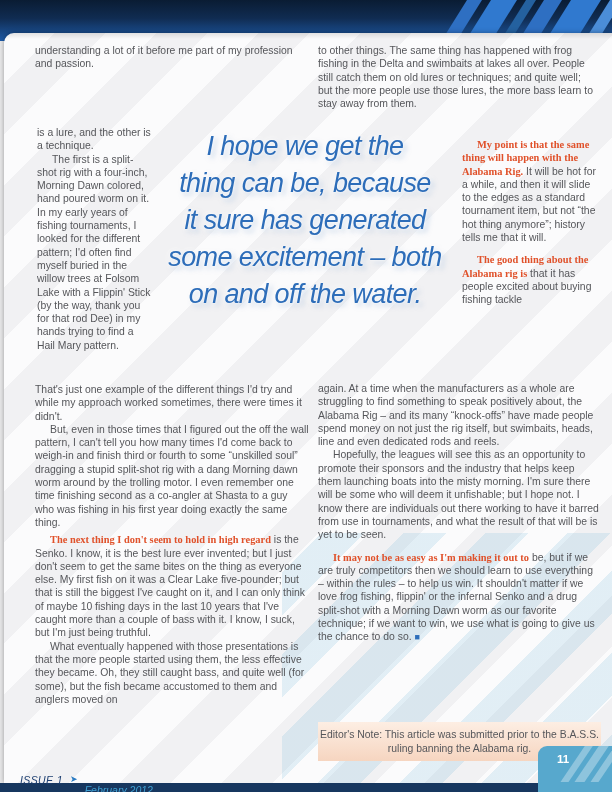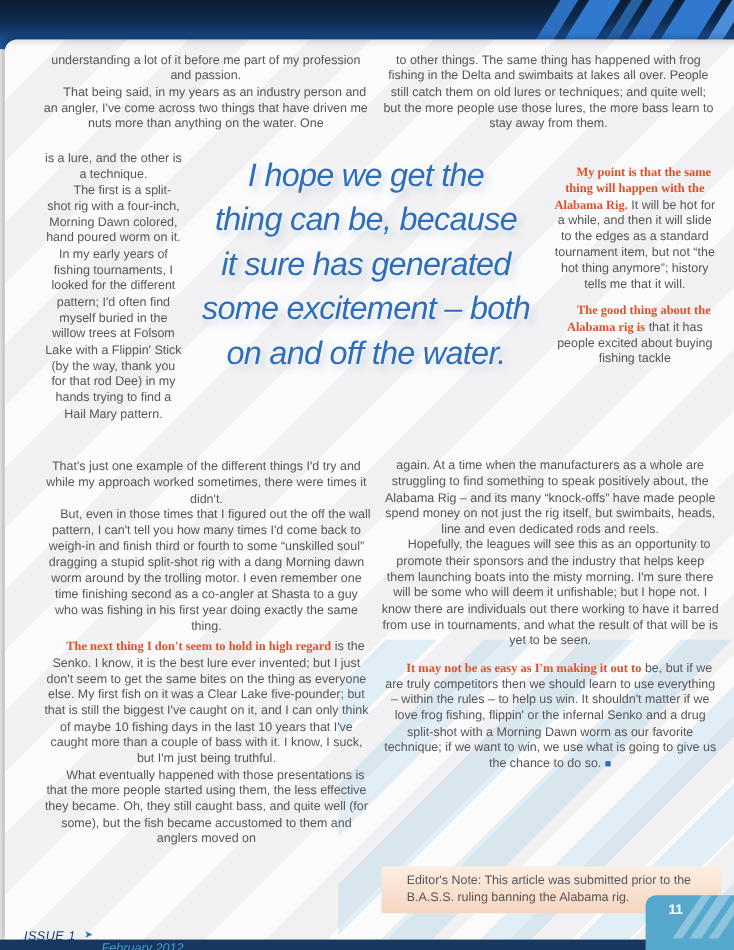--- a/index.html
+++ b/index.html
@@ -14,38 +14,38 @@
   
   .card { position:absolute; left:4px; top:33px; right:0; bottom:9px;
     background:repeating-linear-gradient(135deg,#fbfbfc 0 36px,#f1f1f3 36px 72px);
     border-top-left-radius:10px; box-shadow:0 0 5px rgba(0,0,0,0.35); overflow:hidden; }
   .card-topshadow { position:absolute; top:0; left:0; right:0; height:6px;
     background:linear-gradient(rgba(0,0,0,0.10),rgba(0,0,0,0)); border-top-left-radius:10px; }
   .blue-watermark { position:absolute; right:0; bottom:0; width:330px; height:250px;
     background:repeating-linear-gradient(135deg,rgba(110,180,215,0) 0 28px,rgba(110,180,215,0.18) 28px 58px); }
 
   
-  .tblock { position:absolute;text-align:center; }
+  .tblock { position:absolute; }
   .tblock p { margin:0; font-size:10.4px; line-height:13.3px; color:#55565a; }
   .indent { text-indent:15px; }
   .lead { font-family:"Liberation Serif", serif; font-weight:bold; color:#e0512a; }
   .gap-top { margin-top:9px !important; }
   .gap-top-sm { margin-top:4px !important; }
   .end-mark { color:#2d6db9; font-size:9px; letter-spacing:0; }
 
   
   .pull-quote { position:absolute; left:134px; top:95px; width:334px; text-align:center;
     font-style:italic; font-weight:normal; font-size:27px; line-height:37px; color:#2d6db9;
     letter-spacing:-0.6px;
     text-shadow:0 0 2px #fff, 0 0 7px rgba(255,255,255,0.95), 0 0 13px rgba(255,255,255,0.9),
       3px 3px 5px rgba(130,165,210,0.5); }
 
   
   .editor-note { position:absolute; left:314px; top:689px; width:283px; box-sizing:border-box;
-    padding:6px 21px; text-align:left; background:linear-gradient(180deg,#fdeee3,#f6d5c0);
+    padding:6px 0; text-align:center; background:linear-gradient(180deg,#fdeee3,#f6d5c0);
     font-size:10.4px; line-height:13.5px; color:#55565a; }
 
   
   .footer-line { position:absolute; left:20px; top:763px; display:flex; align-items:center; gap:7px; z-index:6; }
   .footer-issue { font-weight:normal; font-style:italic; font-size:10.5px; color:#1c3e70; letter-spacing:0.4px; }
   .footer-arrow { color:#2b7bc2; font-size:9px; line-height:1; }
   .footer-date { font-style:italic; font-size:10.5px; color:#3f9fd2;margin-top:21px; }
   .bottom-bar { position:absolute; left:0; bottom:0; width:612px; height:9px; background:#17375f; z-index:4; }
   .page-tab { position:absolute; right:0; bottom:0; width:74px; height:46px; background:#57a8cd;
     border-top-left-radius:9px; overflow:hidden; z-index:7; }
@@ -65,21 +65,20 @@
     <div class="hstripe" style="left:556px;width:30px;background:#3079cf;"></div>
     <div class="hstripe" style="left:595px;width:13px;background:#4b8dd8;"></div>
   </div>
 
   <div class="card">
     <div class="blue-watermark"></div>
     <div class="card-topshadow"></div>
 
     <div class="tblock" style="left:31px; top:11px; width:273px;">
       <p>understanding a lot of it before me part of my profession and passion.</p>
-      <p class="indent">That being said, in my years as an industry person and an angler, I've come across two things that have driven me nuts more than anything on the water. One</p>
     </div>
 
     <div class="tblock" style="left:33px; top:93px; width:115px;">
       <p>is a lure, and the other is a technique.</p>
       <p class="indent">The first is a split-shot rig with a four-inch, Morning Dawn colored, hand poured worm on it. In my early years of fishing tournaments, I looked for the different pattern; I'd often find myself buried in the willow trees at Folsom Lake with a Flippin' Stick (by the way, thank you for that rod Dee) in my hands trying to find a Hail Mary pattern.</p>
     </div>
 
     <div class="pull-quote">
       <div>I hope we get the</div>
       <div>thing can be, because</div>

